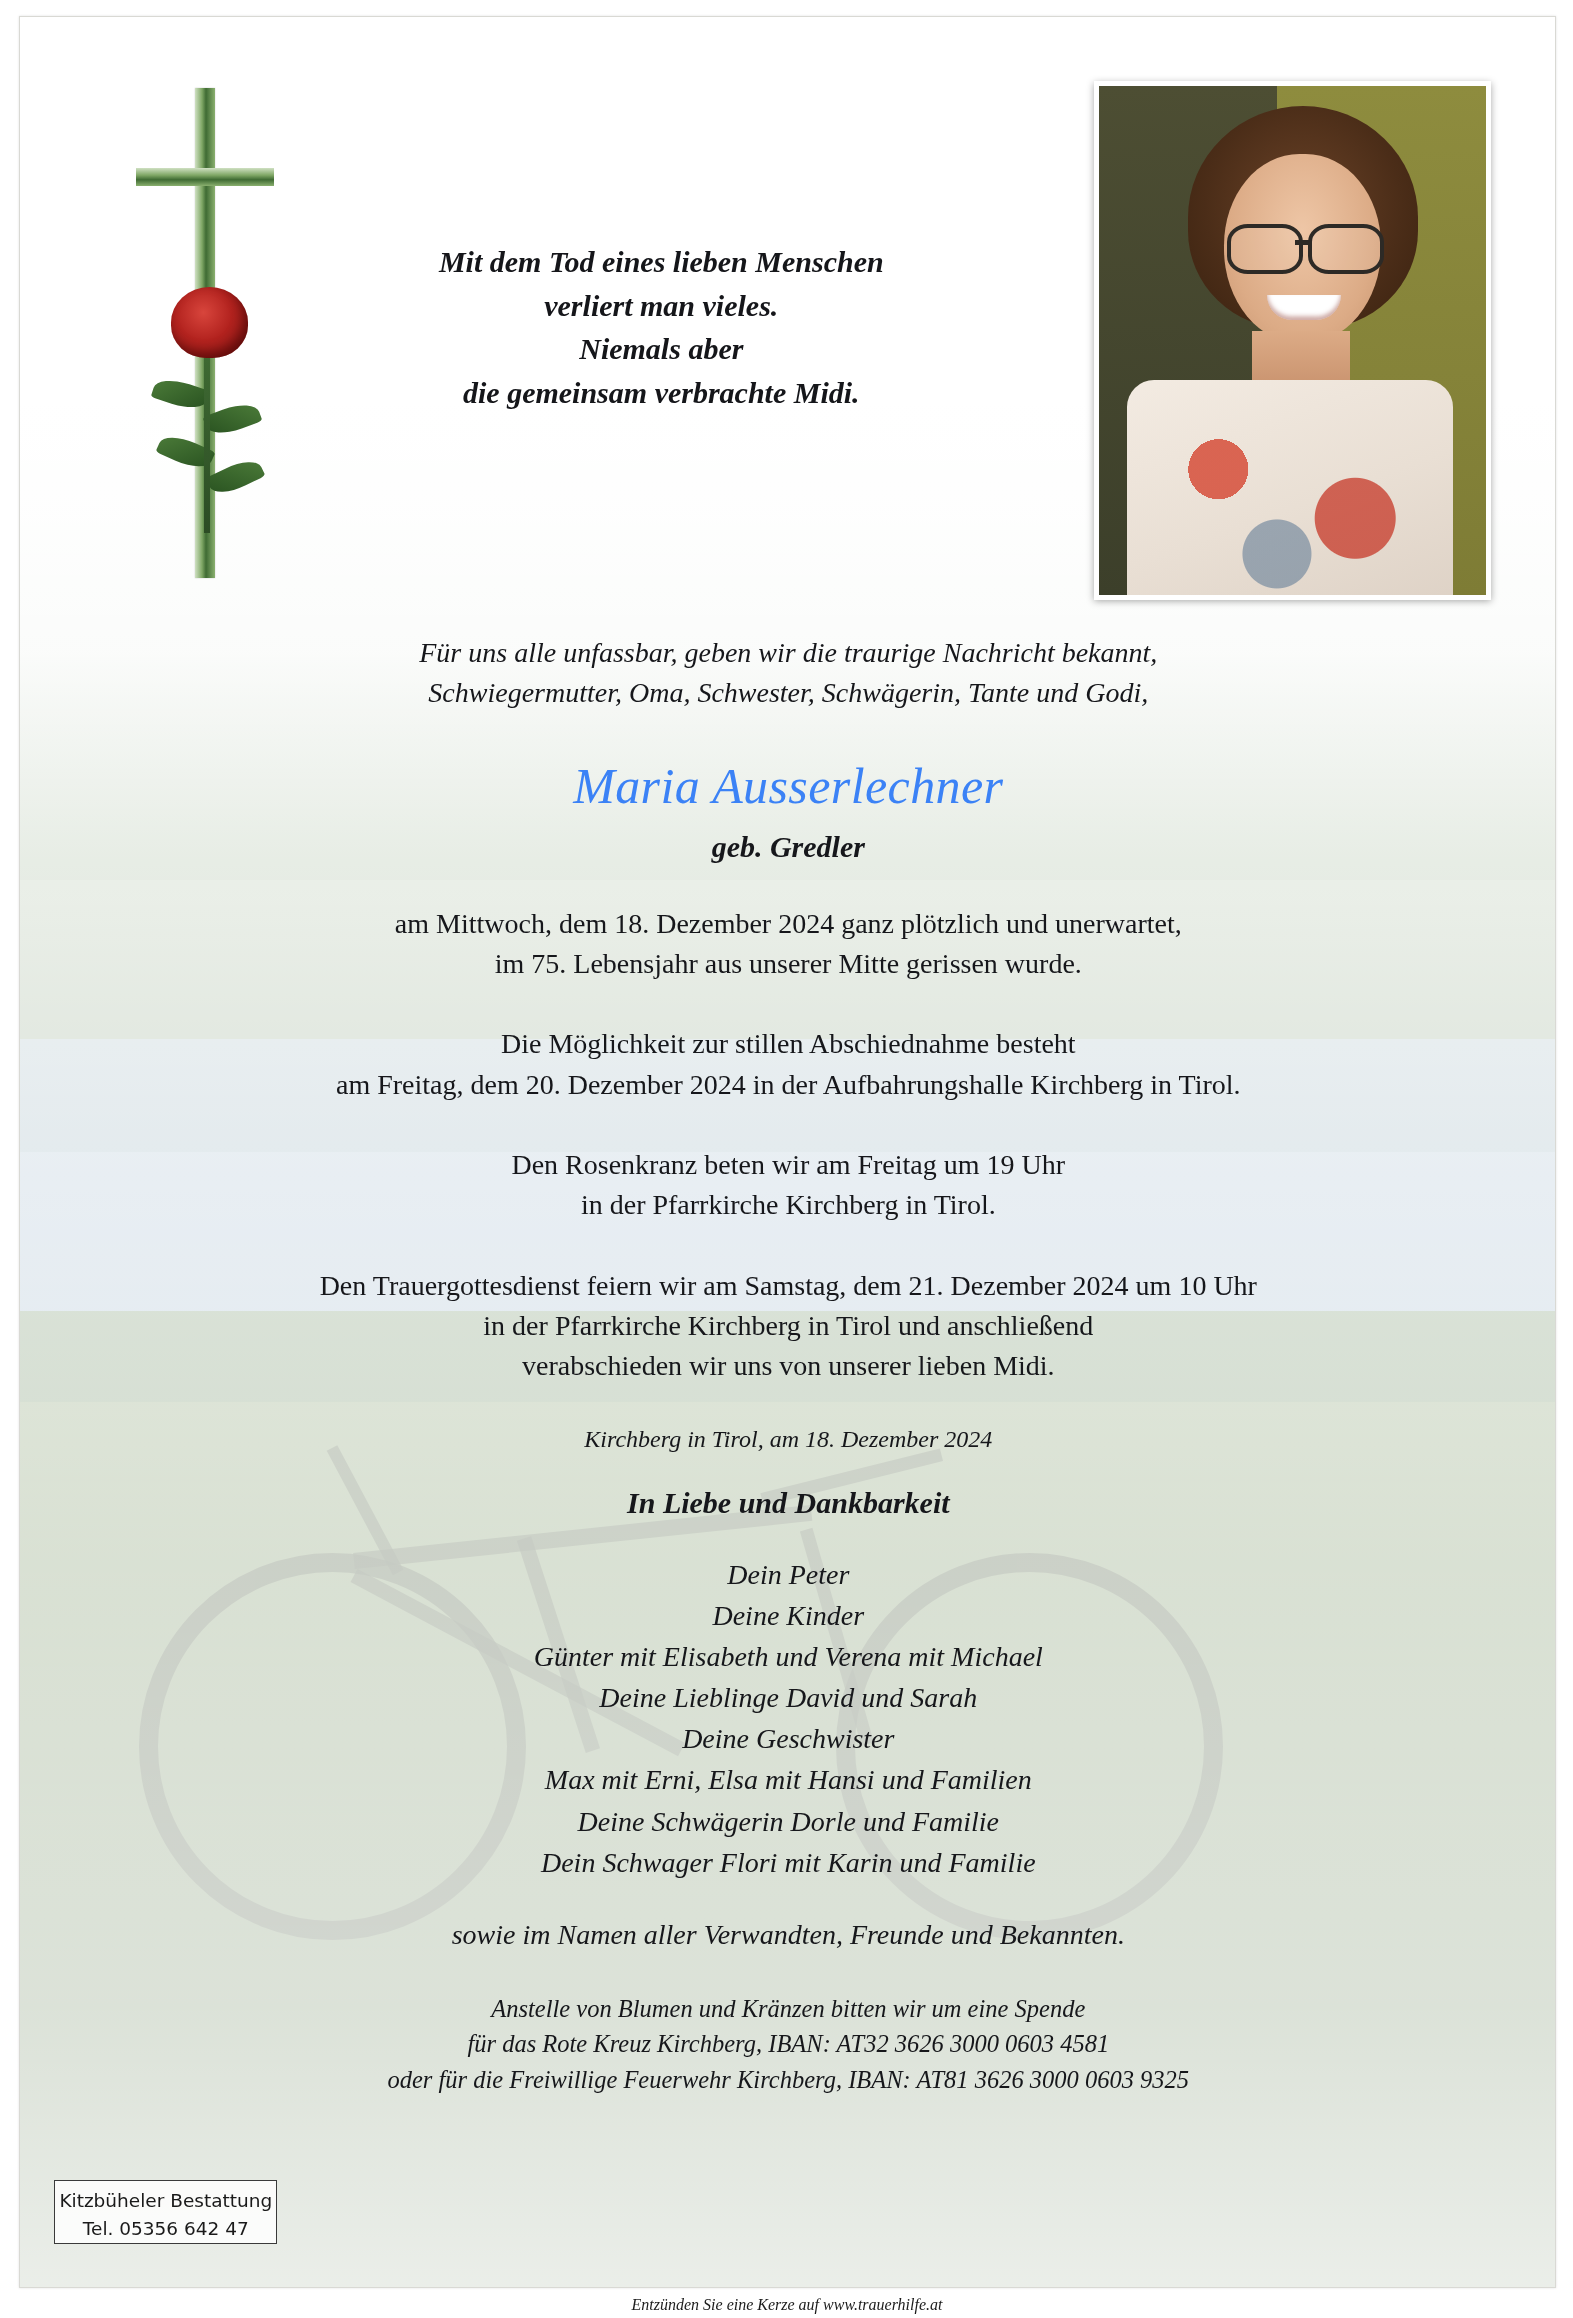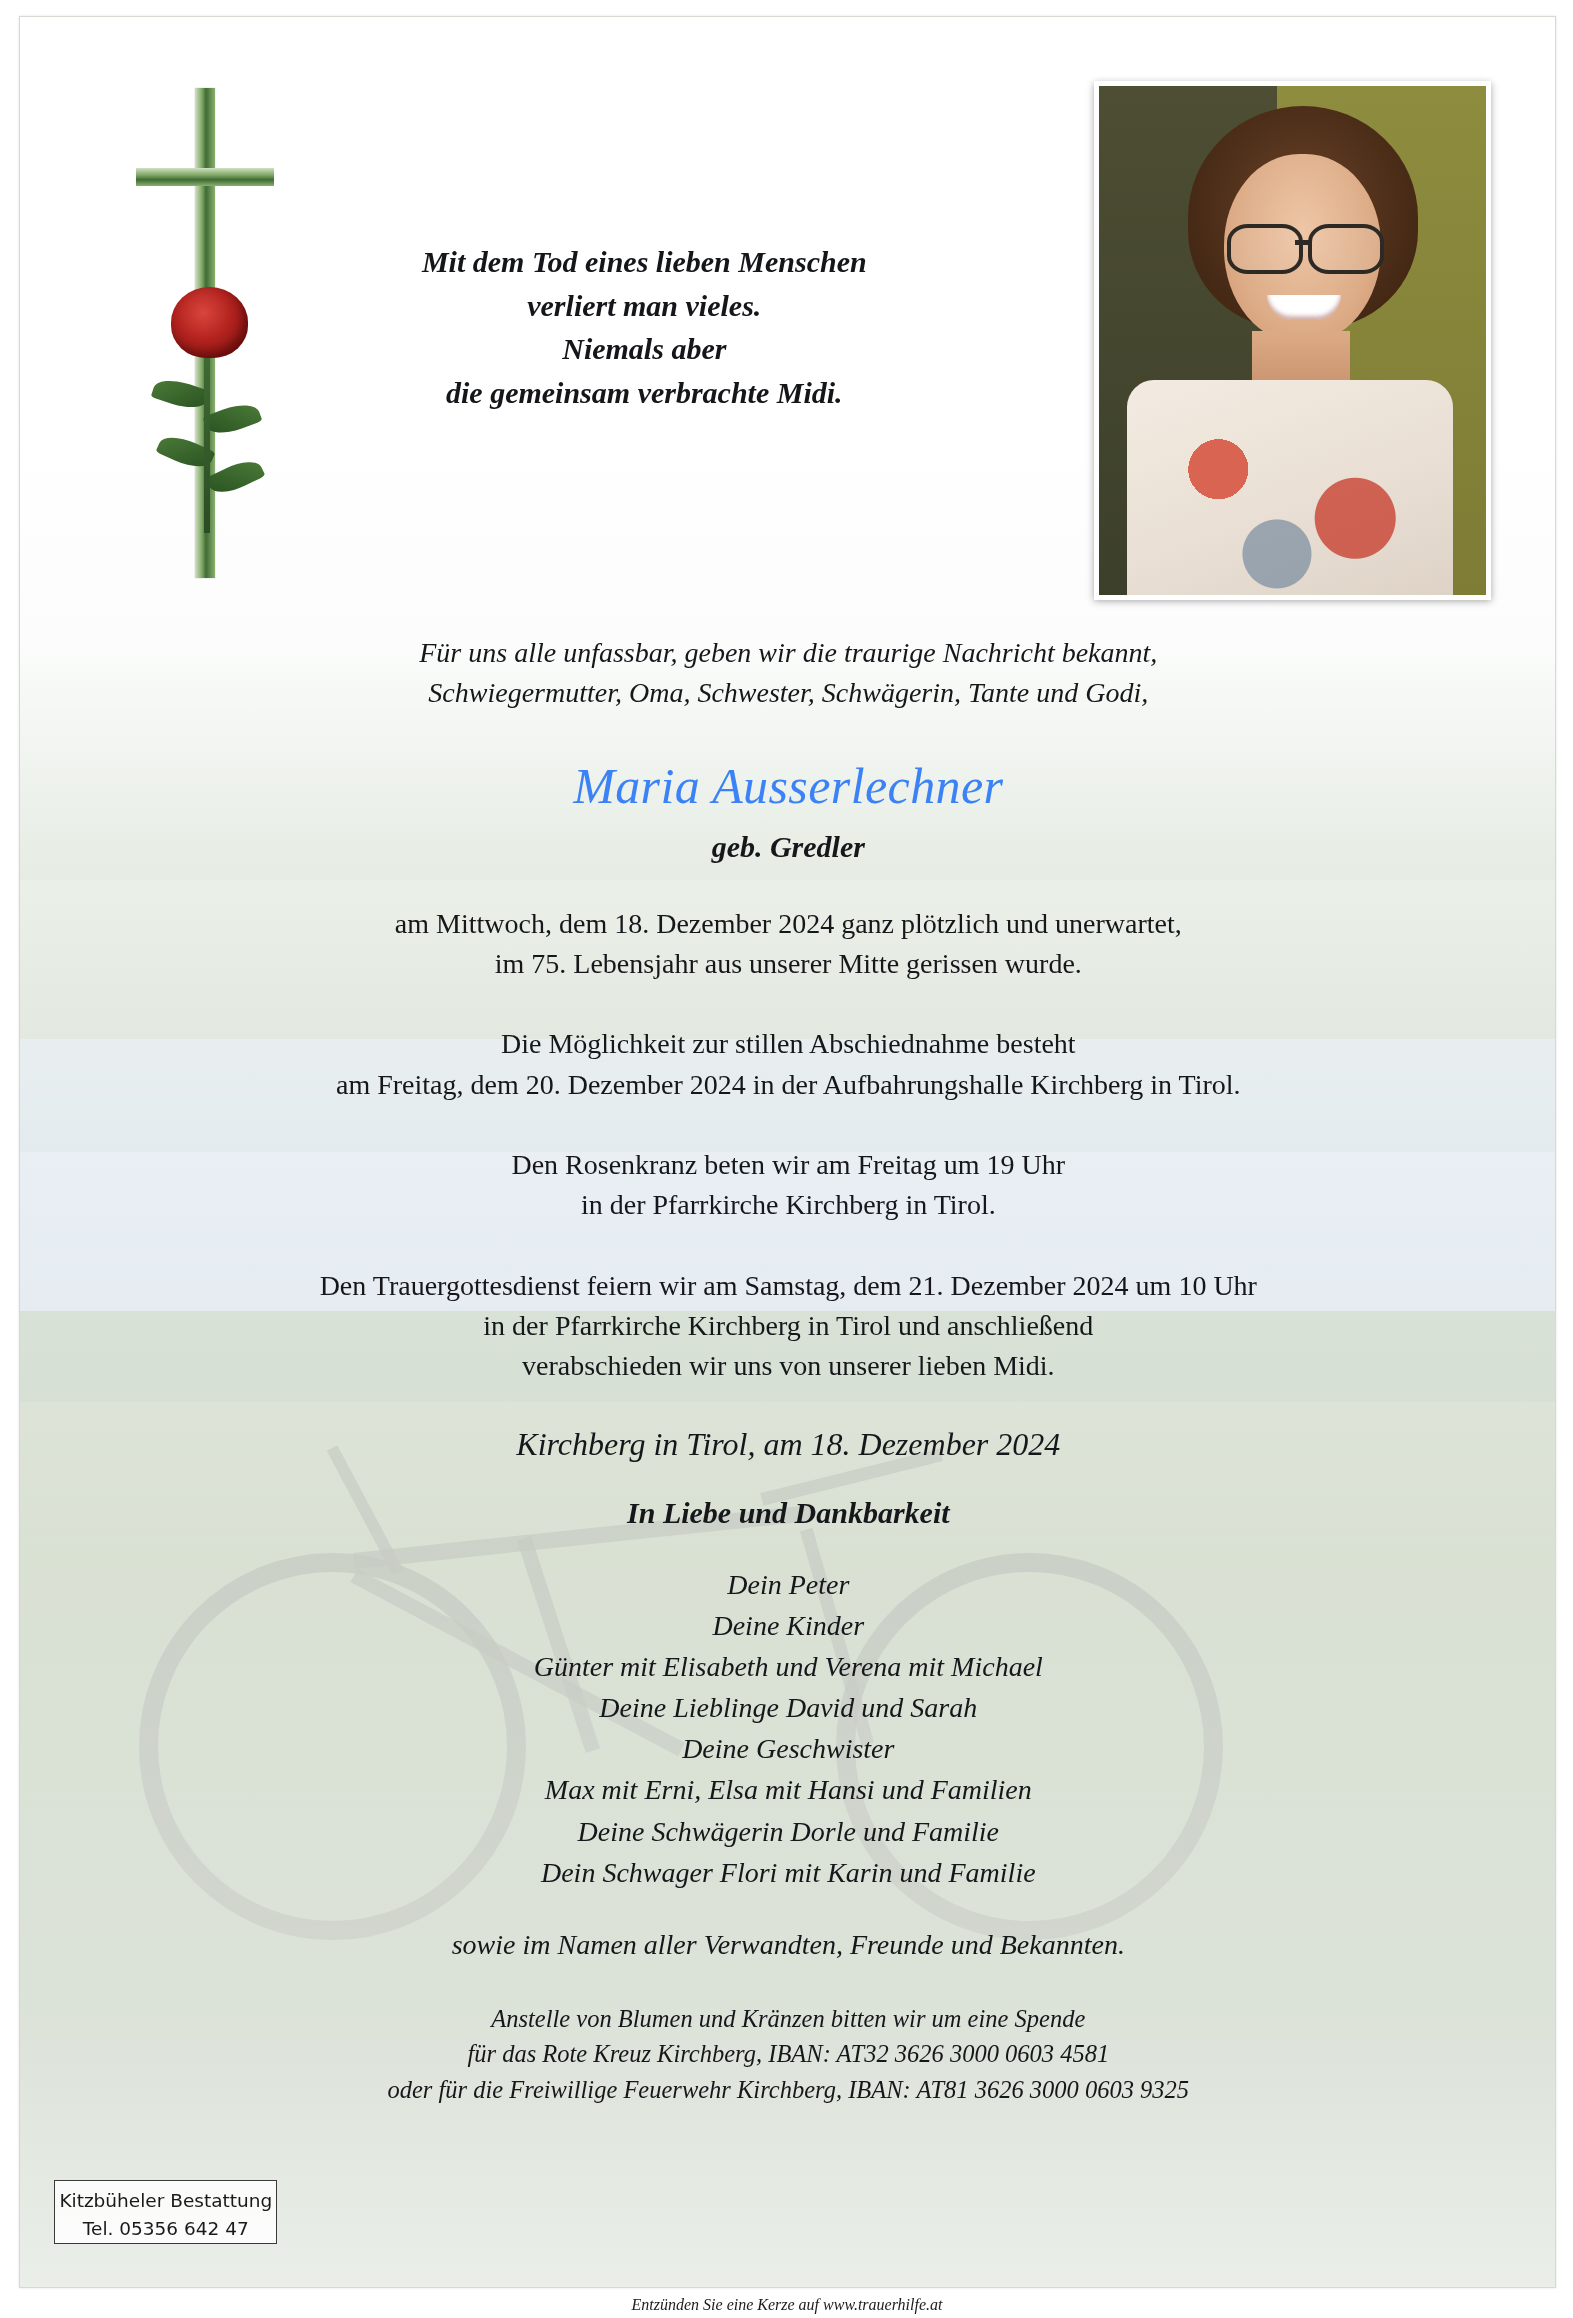--- a/index.html
+++ b/index.html
@@ -184,21 +184,21 @@
       radial-gradient(circle at 28% 40%, rgba(214,78,58,.85) 0 30px, rgba(0,0,0,0) 30px),
       radial-gradient(circle at 70% 62%, rgba(200,66,50,.8) 0 40px, rgba(0,0,0,0) 41px),
       radial-gradient(circle at 46% 78%, rgba(120,140,160,.7) 0 34px, rgba(0,0,0,0) 35px),
       linear-gradient(160deg, #f3ebe2 0%, #e9dfd4 55%, #ded2c6 100%);
     border-radius: 27px 27px 0 0;
   }
 
   
   .verse {
     position: absolute;
-    left: 320px;
+    left: 337px;
     top: 223px;
     width: 608px;
     text-align: center;
     font-style: italic;
     font-weight: bold;
     font-size: 30px;
     line-height: 1.45;
     color: #15161a;
   }
   .body-text {
@@ -227,21 +227,21 @@
     font-style: italic;
     margin-top: 15px;
   }
   .para {
     font-size: 28px;
     line-height: 1.44;
     margin-top: 40px;
   }
   .place-date {
     font-style: italic;
-    font-size: 32px;
+    font-size: 24px;
     margin-top: 39px;
     text-align: center;
   }
   .love {
     font-style: italic;
     font-weight: bold;
     font-size: 30px;
     margin-top: 33px;
   }
   .family {

